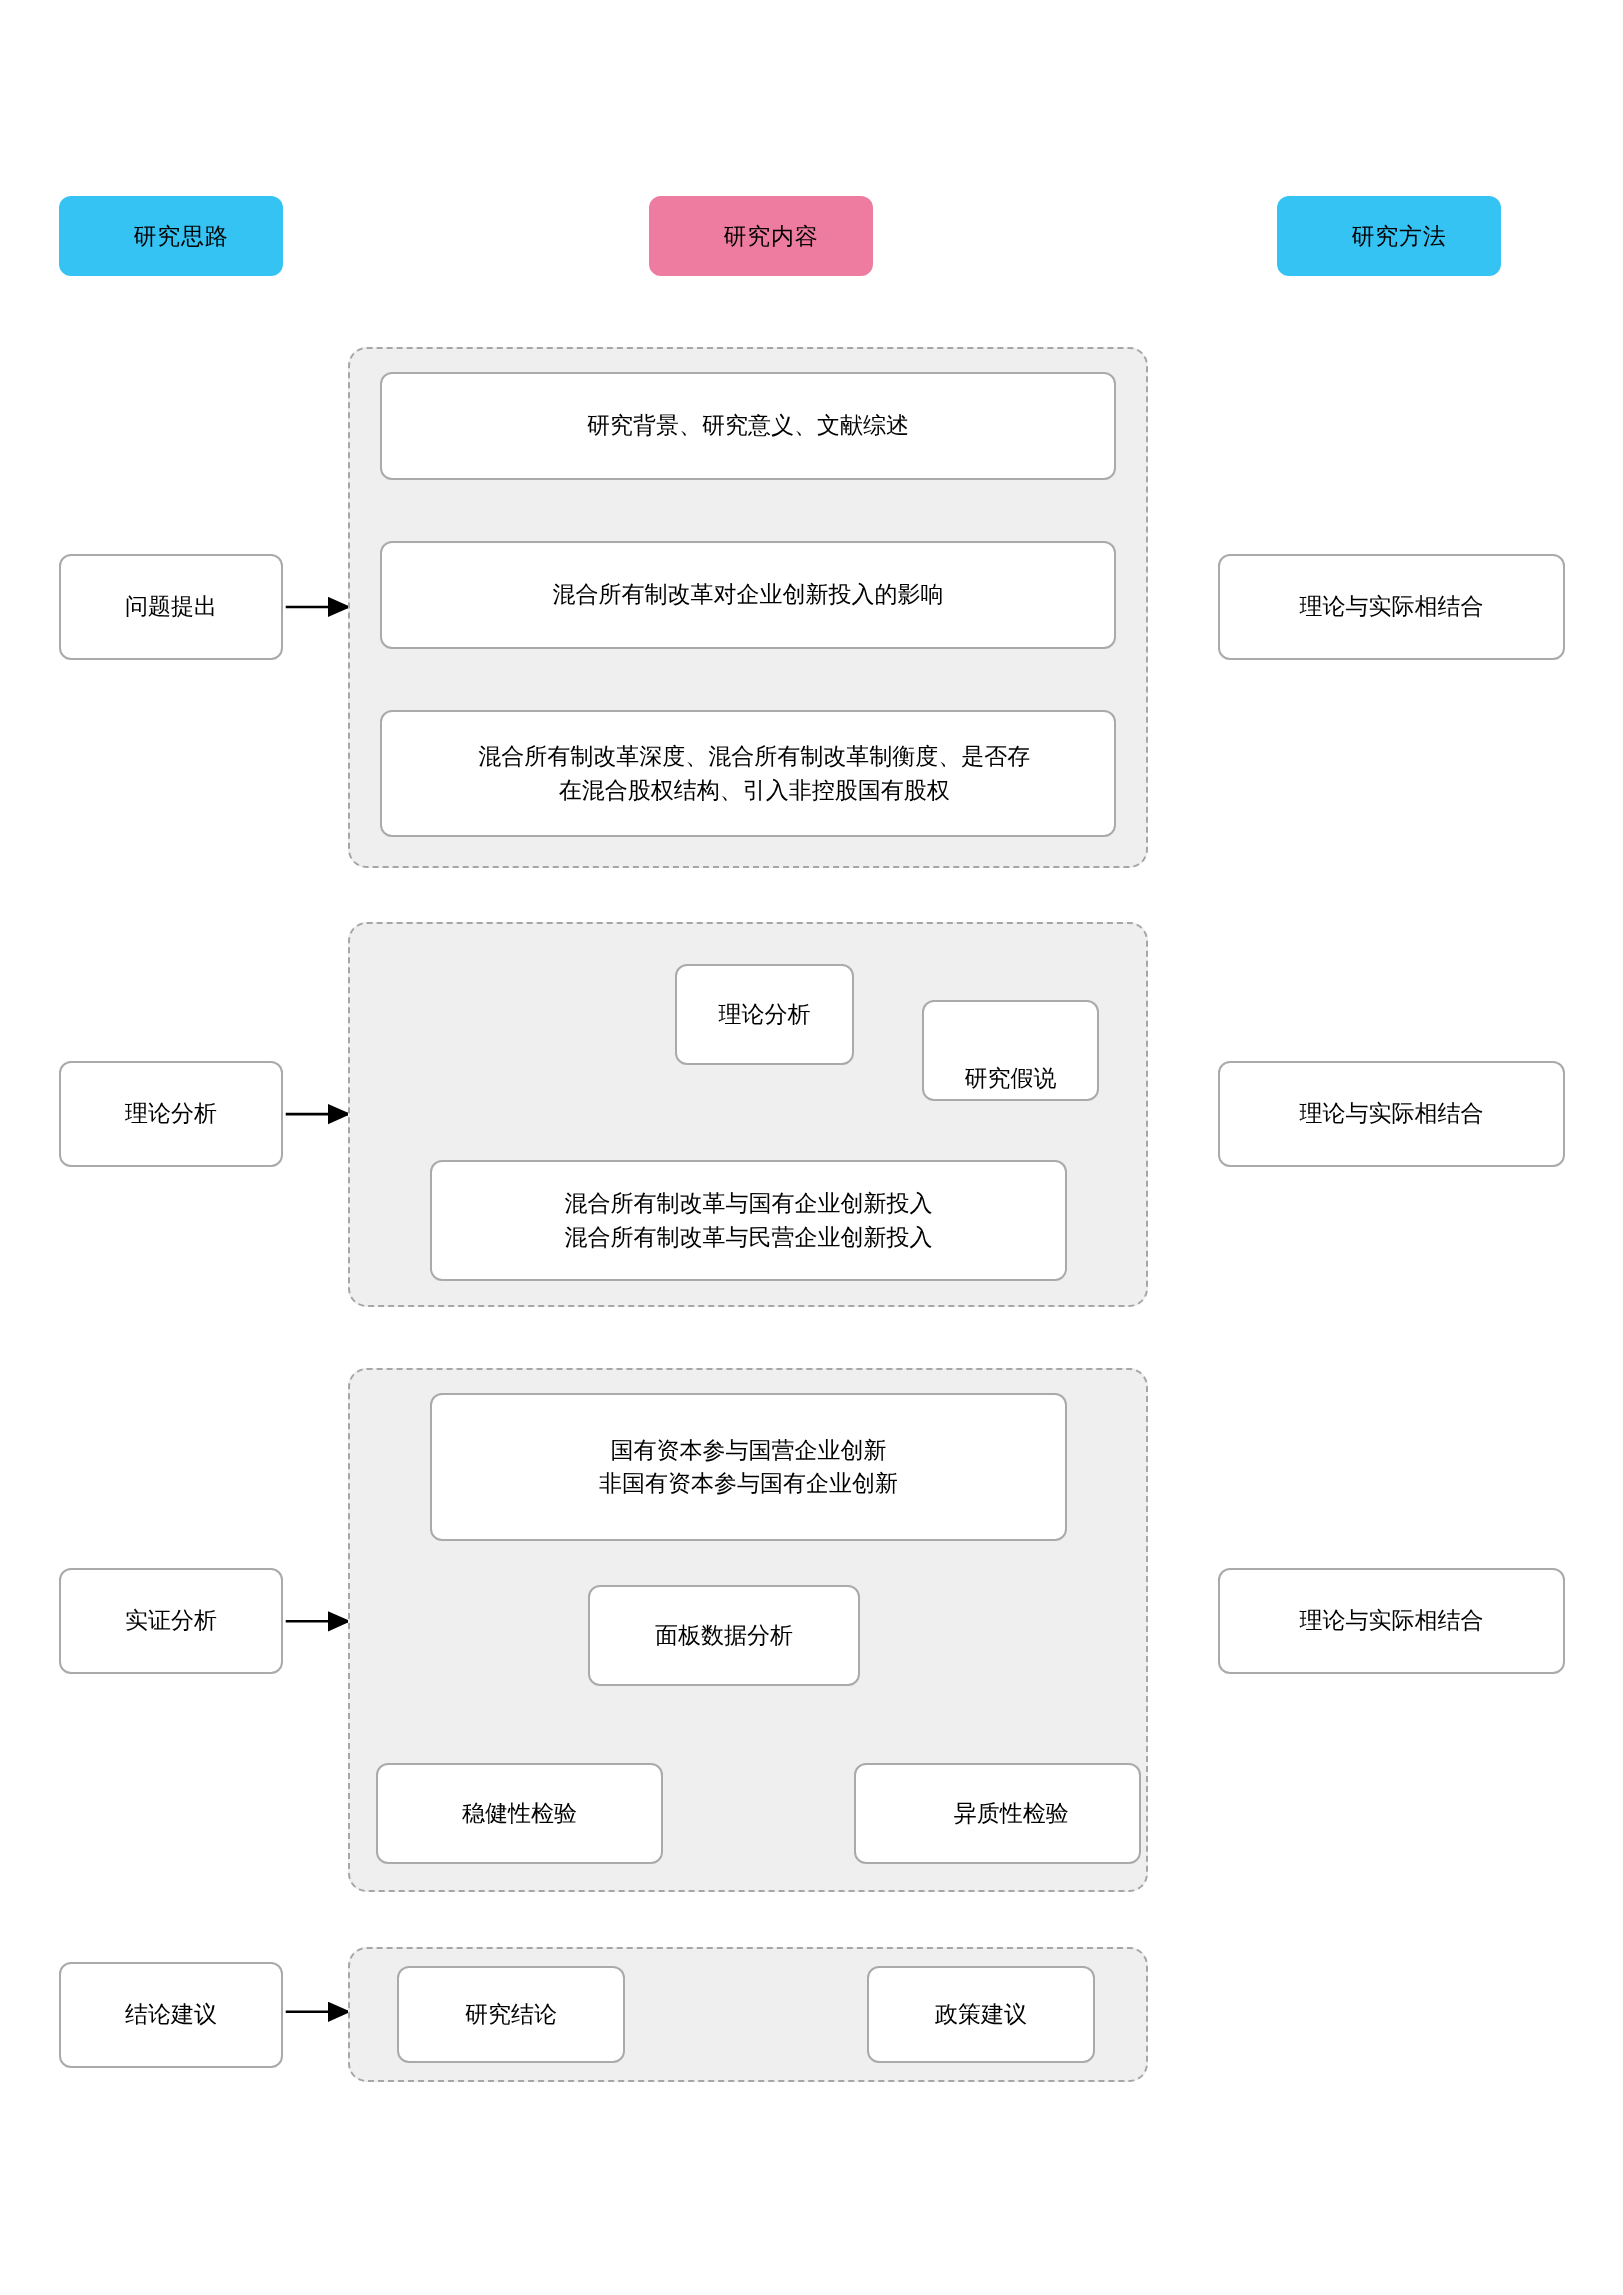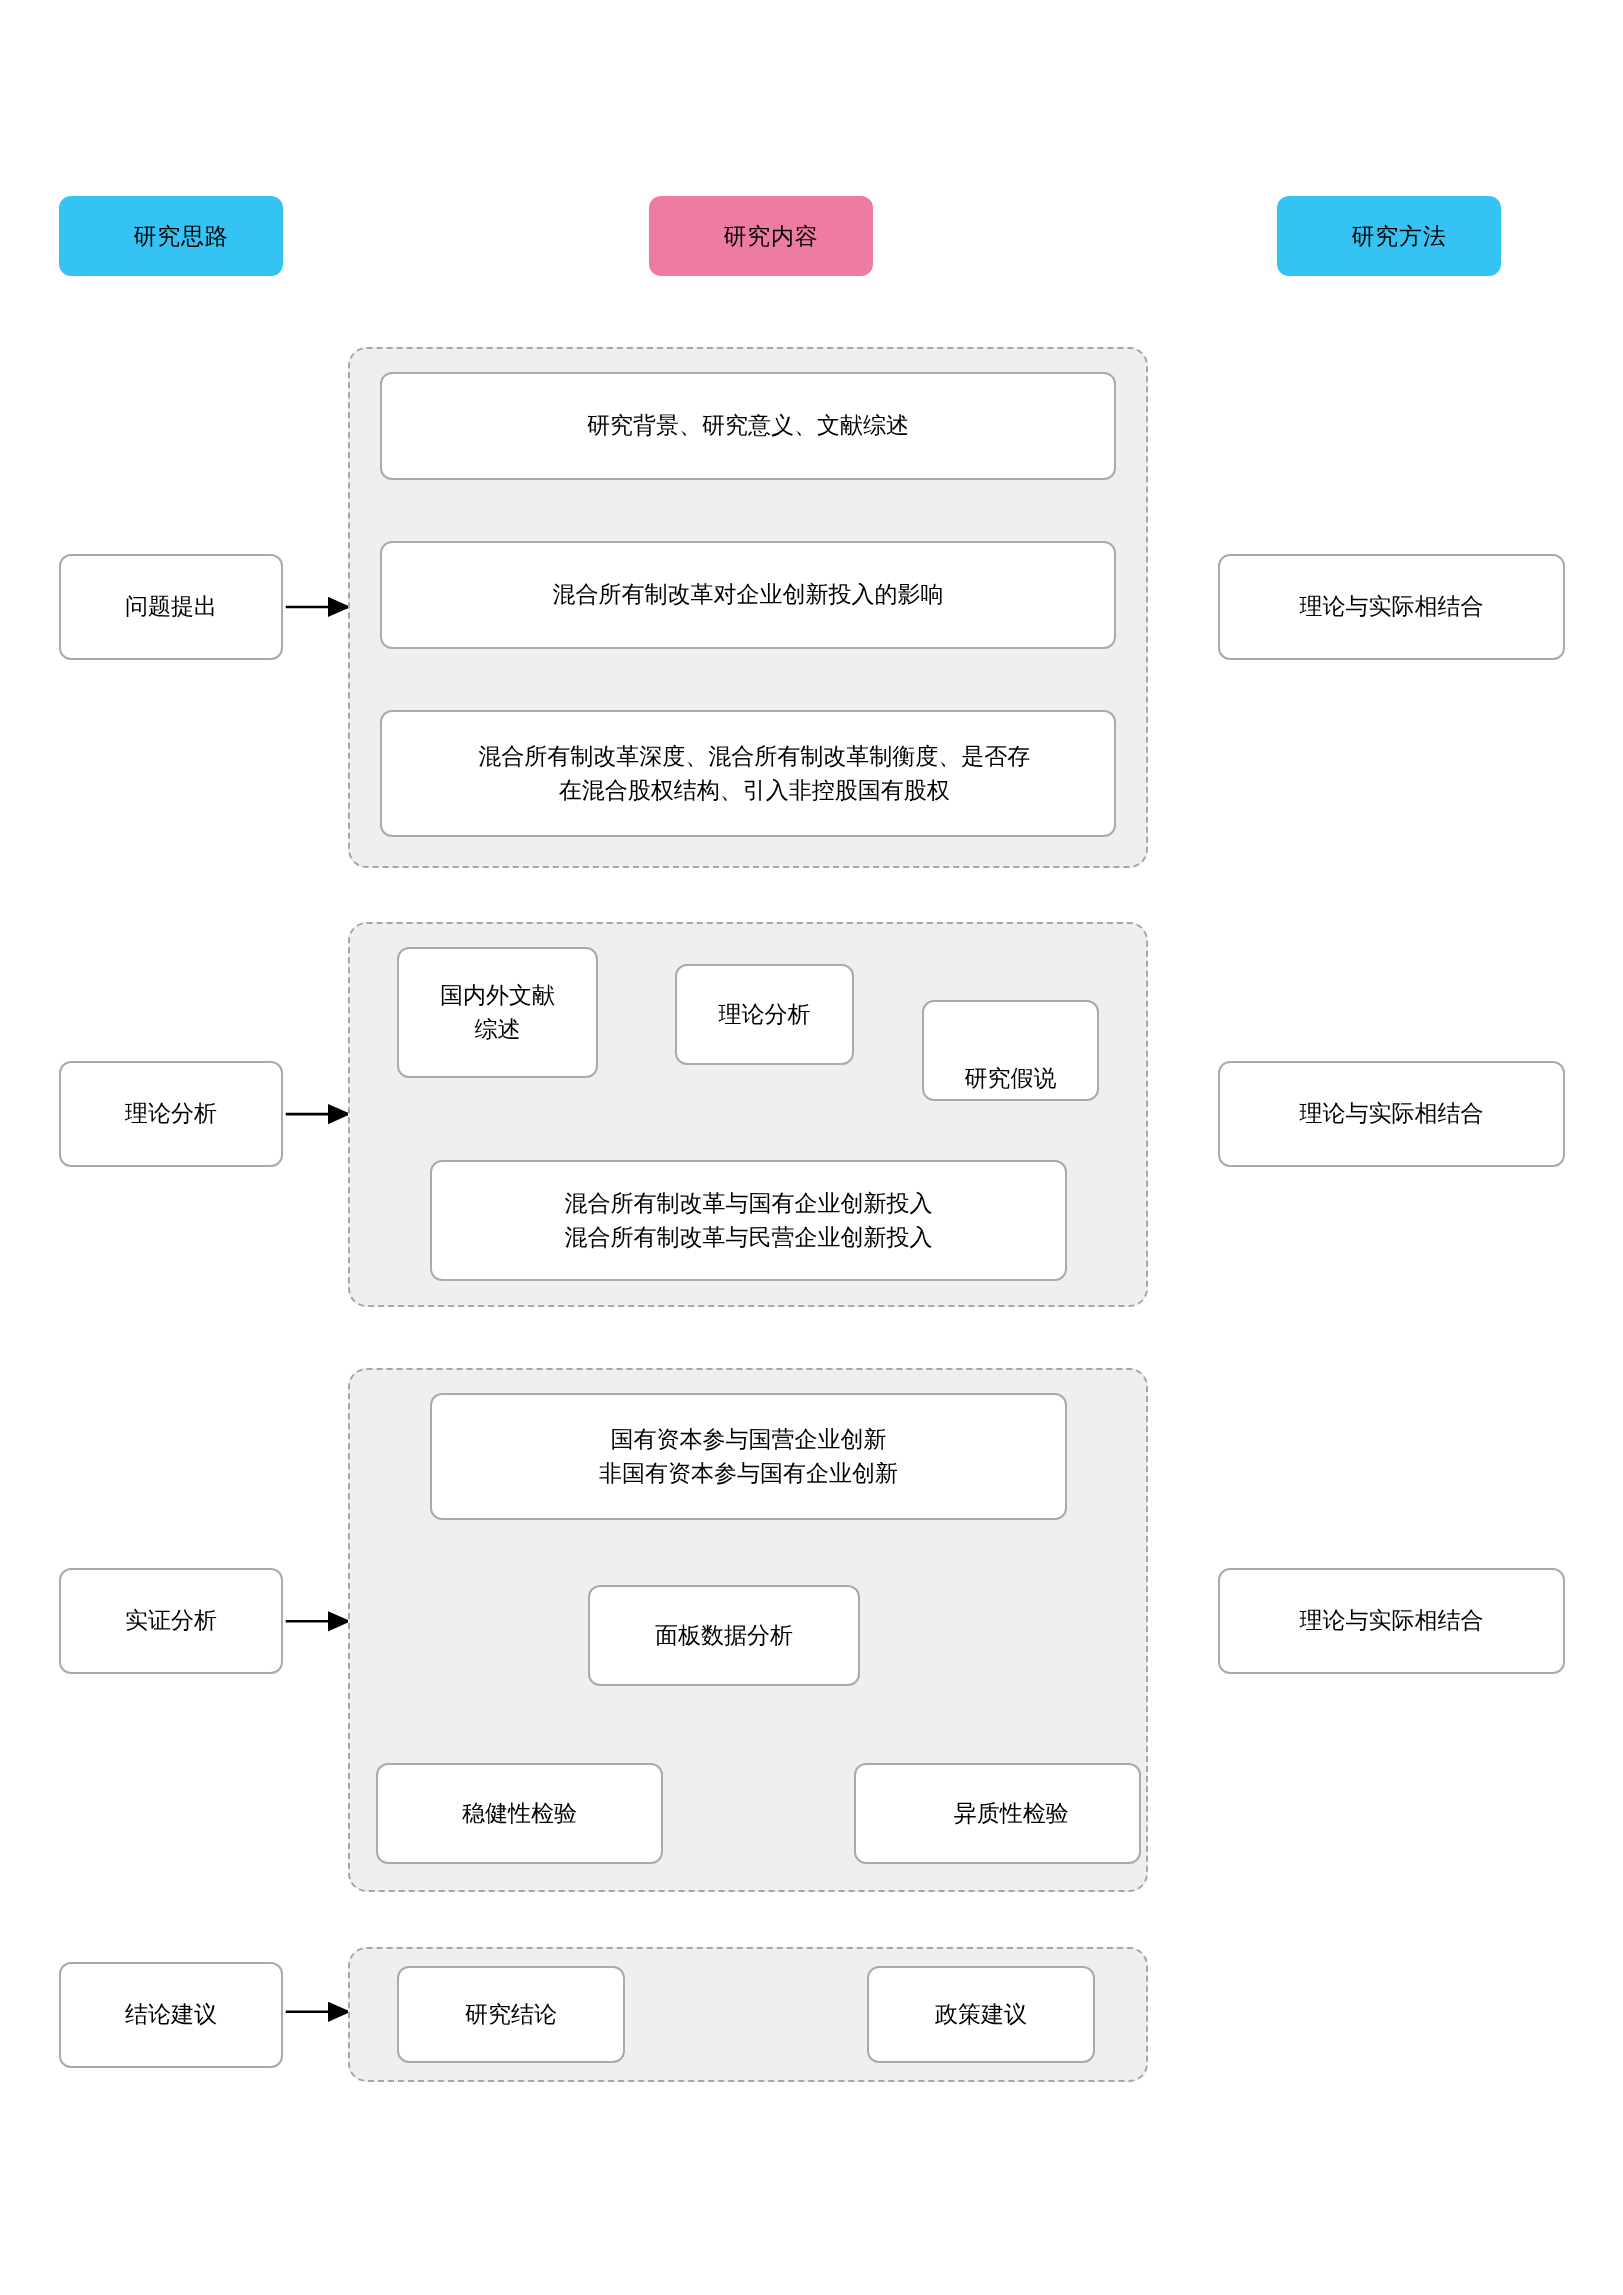--- a/index.html
+++ b/index.html
@@ -142,24 +142,20 @@
   <div class="abs node" style="left:1218px; top:554px; width:347px; height:106px;">
     <span>理论与实际相结合</span>
   </div>
 
   <div class="abs group" style="left:348px; top:922px; width:800px; height:385px;"></div>
 
   <div class="abs node" style="left:59px; top:1061px; width:224px; height:106px;">
     <span>理论分析</span>
   </div>
 
-  <div class="abs node two-line" style="left:397px; top:947px; width:201px; height:131px;">
-    <span class="two-line">国内外文献
-综述</span>
-  </div>
 
   <div class="abs node" style="left:675px; top:964px; width:179px; height:101px;">
     <span>理论分析</span>
   </div>
 
   <div class="abs node" style="left:922px; top:1000px; width:177px; height:101px;align-items:flex-end;">
     <span>研究假说</span>
   </div>
 
   <div class="abs node two-line" style="left:430px; top:1160px; width:637px; height:121px;">
@@ -170,21 +166,21 @@
   <div class="abs node" style="left:1218px; top:1061px; width:347px; height:106px;">
     <span>理论与实际相结合</span>
   </div>
 
   <div class="abs group" style="left:348px; top:1368px; width:800px; height:524px;"></div>
 
   <div class="abs node" style="left:59px; top:1568px; width:224px; height:106px;">
     <span>实证分析</span>
   </div>
 
-  <div class="abs node two-line" style="left:430px; top:1393px; width:637px; height:127px;">
+  <div class="abs node two-line" style="left:430px; top:1393px; width:637px; height:148px;">
     <span class="two-line">国有资本参与国营企业创新
 非国有资本参与国有企业创新</span>
   </div>
 
   <div class="abs node" style="left:588px; top:1585px; width:272px; height:101px;">
     <span>面板数据分析</span>
   </div>
 
   <div class="abs node" style="left:376px; top:1763px; width:287px; height:101px;">
     <span>稳健性检验</span>

